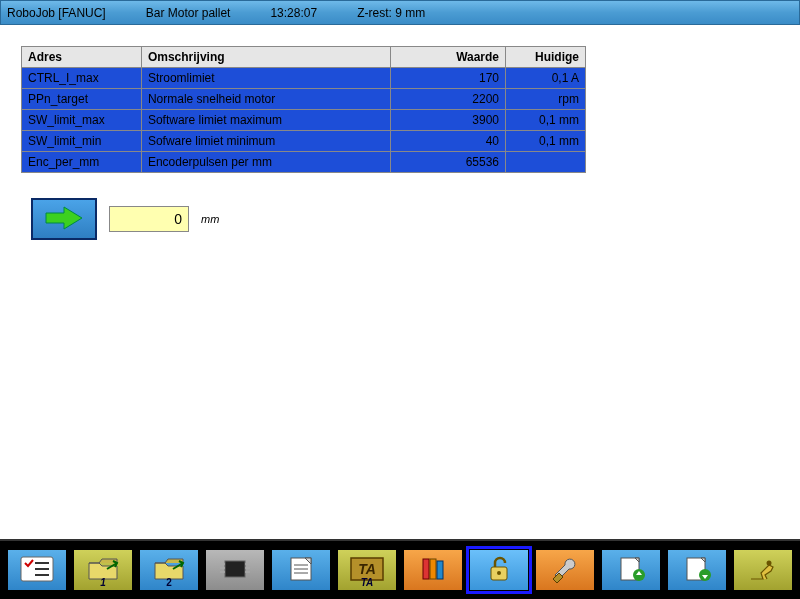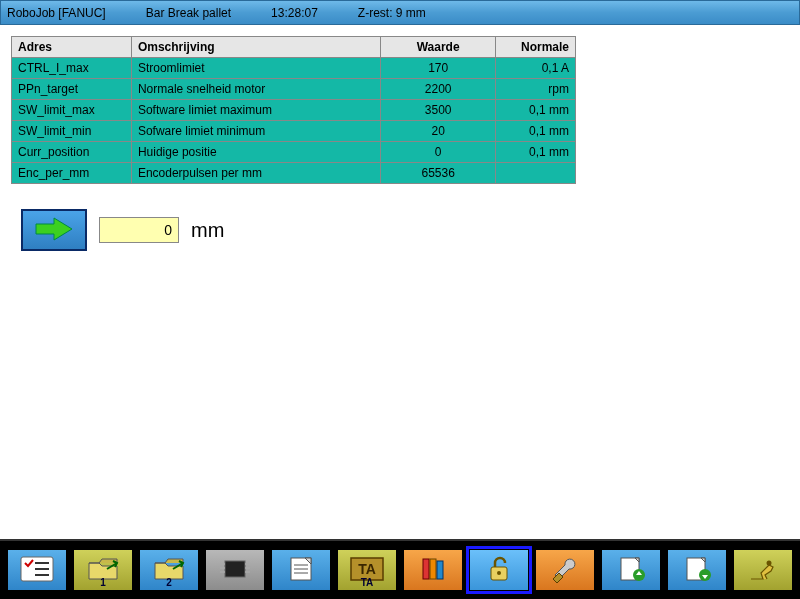--- a/index.html
+++ b/index.html
@@ -16,42 +16,42 @@
     color: #000;
     font-size: 12px;
     padding: 0 6px;
     gap: 40px;
   }
   .status-bar span { white-space: nowrap; }
 
   
   .content {
     flex: 1;
-    padding: 11px;
+    padding: 21px;
     background: #fff;
     overflow: hidden;
   }
 
   table.params {
     border-collapse: collapse;
     width: 565px;
     font-size: 12px;
   }
   table.params th, table.params td {
     border: 1px solid #888;
     padding: 3px 6px;
     text-align: left;
     height: 20px;
-    background: #14b8a6;
+    background: #1d4ed8;
   }
   table.params th {
     background: #e6e6e6;
     font-weight: bold;
   }
-  table.params th.c-val, table.params td.c-val { text-align: center; }
+  table.params th.c-val, table.params td.c-val { text-align: right; }
   table.params th.c-unit, table.params td.c-unit { text-align: right; }
   table.params tr.sel td { background: #ffffb0; }
 
   
   .action-row {
     margin-top: 25px;
     padding-left: 10px;
     display: flex;
     align-items: center;
     gap: 12px;
@@ -67,110 +67,104 @@
 
   .value-box {
     width: 80px; height: 26px;
     border: 1px solid #888;
     background: #ffffb0;
     text-align: right;
     padding: 0 6px;
     font-size: 14px;
     line-height: 24px;
   }
-  .unit-lbl { font-size: 20px; }
+  .unit-lbl { font-size: 11px; font-style: italic; }
 
   
   .toolbar {
     height: 60px;
     background: #000;
     border-top: 2px solid #333;
     display: flex;
     align-items: center;
     padding: 0 6px;
     gap: 4px;
   }
   .tool-btn {
     width: 68px; height: 44px;
     border: 2px solid #000;
     display: flex; align-items: center; justify-content: center;
     font-size: 11px;
     cursor: pointer;
     position: relative;
   }
   .bg-blue   { background: linear-gradient(#5ab0ea,#2f85c9); }
-  .bg-olive  { background: linear-gradient(#cfd15a,#a2a22f); }
+  .bg-olive  { background: linear-gradient(#cfd15a,#a2a22f); font-style: italic; }
   .bg-orange { background: linear-gradient(#f7a649,#d9761e); }
   .bg-gray   { background: linear-gradient(#b8b8b8,#8c8c8c); }
 
   .tool-btn.active { outline: 3px solid #1a1aff; outline-offset: -1px; background: linear-gradient(#6bc0fa,#3a95da); }
 
   .sub-num {
     position: absolute;
     bottom: 2px; left: 50%; transform: translateX(-50%);
     font-size: 10px; font-weight: bold; color: #003;
   }
 
   .ico { display:inline-block; }
 </style>
 </head>
 <body>
 
 <div class="status-bar">
   <span>RoboJob [FANUC]</span>
-  <span>Bar Break pallet</span>
+  <span>Bar Motor pallet</span>
   <span>13:28:07</span>
   <span>Z-rest: 9 mm</span>
 </div>
 
 <div class="content">
   <table class="params">
     <colgroup>
       <col style="width:120px">
       <col style="width:250px">
       <col style="width:115px">
       <col style="width:80px">
     </colgroup>
     <thead>
       <tr>
         <th>Adres</th>
         <th>Omschrijving</th>
         <th class="c-val">Waarde</th>
-        <th class="c-unit">Normale</th>
+        <th class="c-unit">Huidige</th>
       </tr>
     </thead>
     <tbody id="param-body">
         <tr>
           <td>CTRL_I_max</td>
           <td>Stroomlimiet</td>
           <td class="c-val">170</td>
           <td class="c-unit">0,1 A</td>
         </tr>
         <tr>
           <td>PPn_target</td>
           <td>Normale snelheid motor</td>
           <td class="c-val">2200</td>
           <td class="c-unit">rpm</td>
         </tr>
         <tr>
           <td>SW_limit_max</td>
           <td>Software limiet maximum</td>
-          <td class="c-val">3500</td>
+          <td class="c-val">3900</td>
           <td class="c-unit">0,1 mm</td>
         </tr>
         <tr>
           <td>SW_limit_min</td>
           <td>Sofware limiet minimum</td>
-          <td class="c-val">20</td>
-          <td class="c-unit">0,1 mm</td>
-        </tr>
-        <tr>
-          <td>Curr_position</td>
-          <td>Huidige positie</td>
-          <td class="c-val">0</td>
+          <td class="c-val">40</td>
           <td class="c-unit">0,1 mm</td>
         </tr>
         <tr>
           <td>Enc_per_mm</td>
           <td>Encoderpulsen per mm</td>
           <td class="c-val">65536</td>
           <td class="c-unit"></td>
         </tr>
       </tbody>
   </table>

